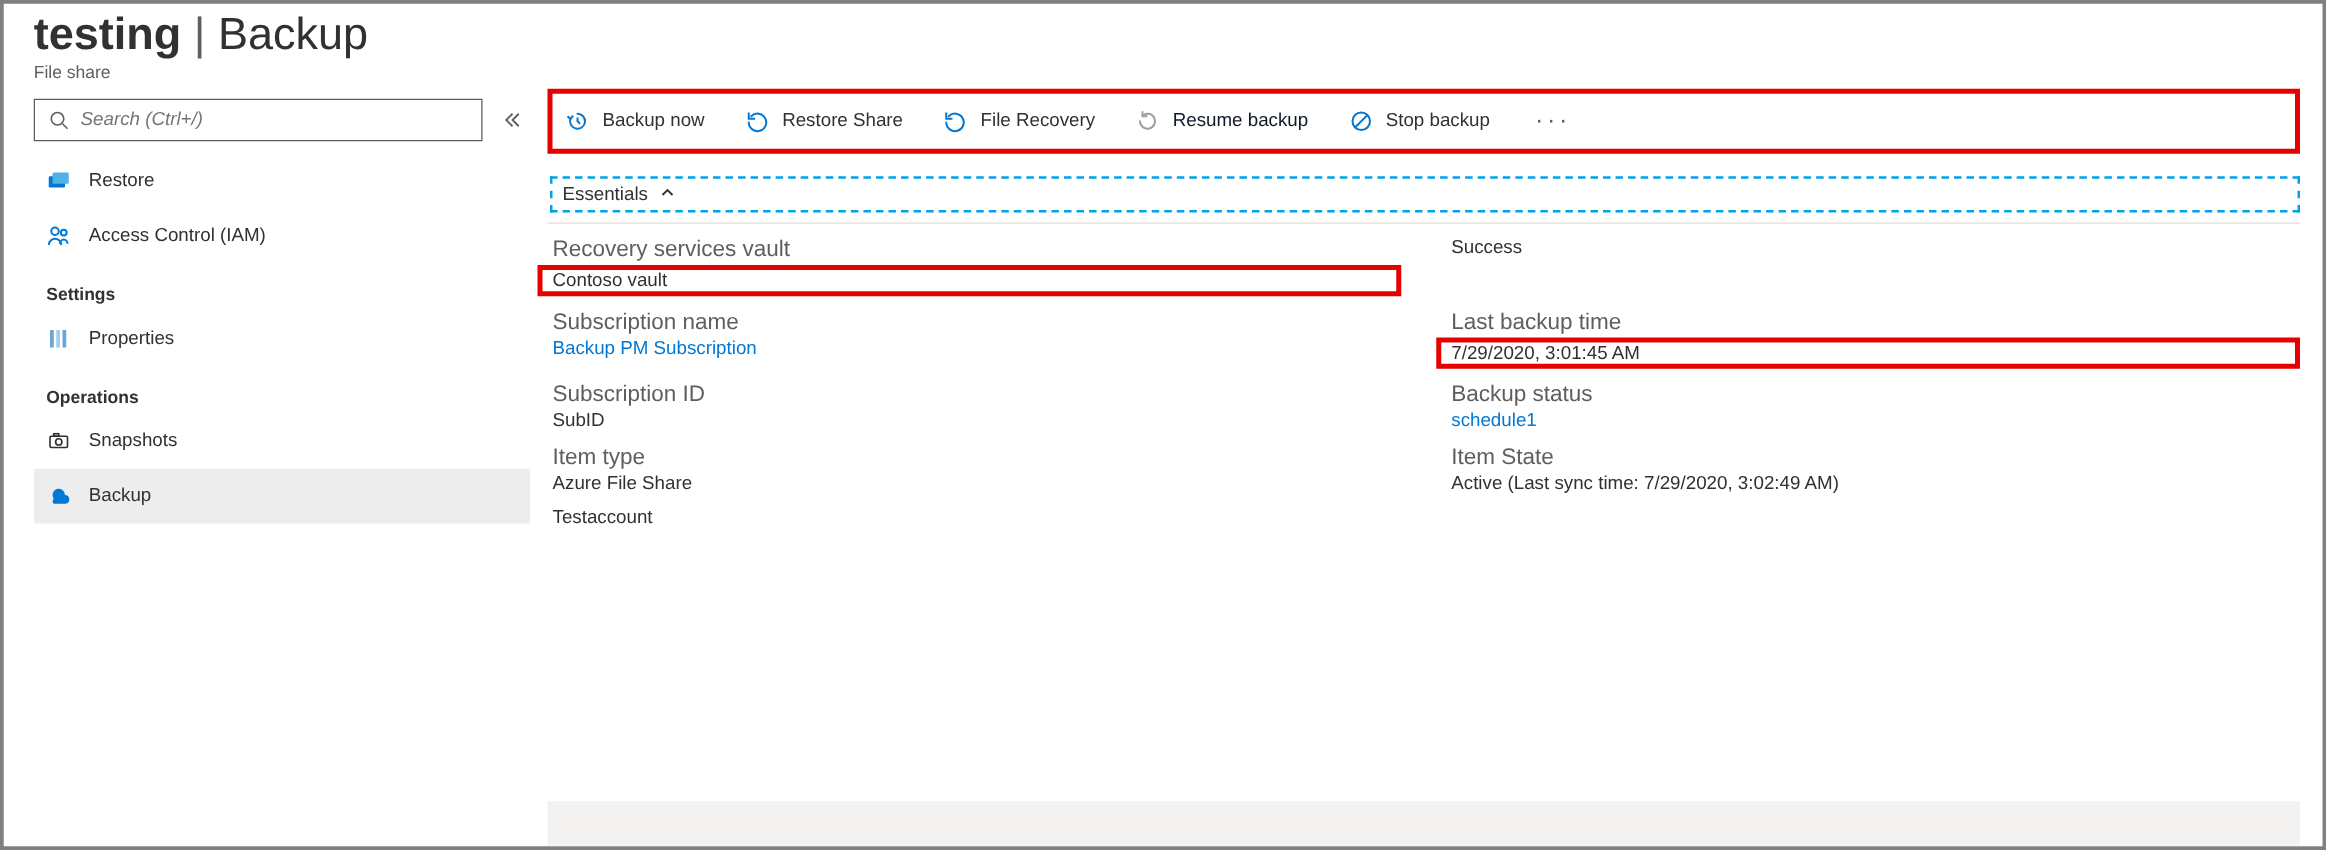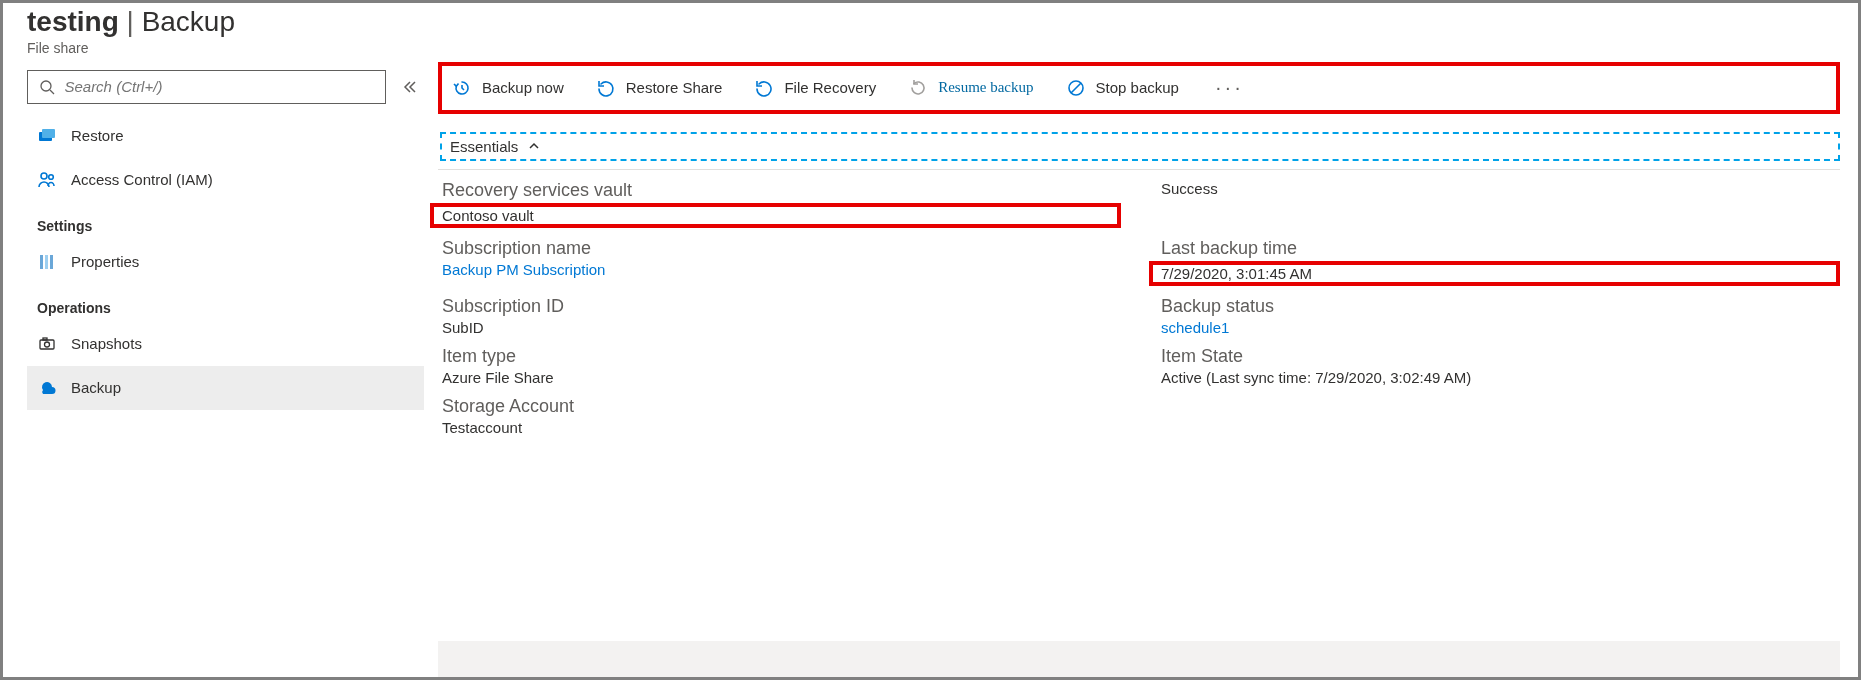--- a/index.html
+++ b/index.html
@@ -9,21 +9,21 @@
       color: #323130;
       font-size: 14px;
       border: 3px solid #808080;
       width: 1861px;
       height: 680px;
       overflow: hidden;
       display: flex;
       flex-direction: column;
     }
     .header { padding: 4px 24px 6px 24px; }
-    .page-title { font-size: 28px; font-weight: 600; color: #323130; line-height: 1.1; }
+    .page-title { font-size: 36px; font-weight: 600; color: #323130; line-height: 1.1; }
     .page-title .sep { font-weight: 300; color: #605e5c; }
     .page-title .breadcrumb-current { font-weight: 400; }
     .subtitle { font-size: 14px; color: #605e5c; margin-top: 2px; }
     .body-row { display: flex; flex: 1; min-height: 0; }
     .sidebar { width: 435px; padding: 8px 14px 0 24px; display: flex; flex-direction: column; }
     .search-row { display: flex; align-items: center; gap: 10px; margin-bottom: 10px; }
     .search-box {
       flex: 1; display: flex; align-items: center; gap: 8px;
       border: 1px solid #605e5c; height: 34px; padding: 0 10px;
     }
@@ -42,21 +42,21 @@
     .nav-item.selected { background: #ededed; }
     .nav-icon { width: 20px; height: 20px; display:flex; align-items:center; justify-content:center; }
     .nav-group-header {
       font-size: 14px; font-weight: 600; color: #323130;
       padding: 16px 10px 6px 10px; border-bottom: none;
     }
     .main { flex: 1; display: flex; flex-direction: column; padding: 0 18px 0 0; min-width: 0; }
     .toolbar-wrap { border: 4px solid #e60000; padding: 8px 8px; margin-bottom: 18px; }
     .toolbar { display: flex; align-items: center; gap: 28px; }
     .tb-btn { display: flex; align-items: center; gap: 10px; font-size: 15px; color: #323130; cursor: pointer; padding: 4px 2px; }
-    .tb-btn.disabled { color: #0369a1; cursor: default; font-family: Liberation Serif, serif; }
+    .tb-btn.disabled { color: #0f172a; cursor: default; }
     .tb-btn .tb-icon { width: 20px; height: 20px; display:flex; align-items:center; justify-content:center; }
     .tb-btn .tb-icon svg { stroke:#0078d4; }
     .tb-btn.disabled .tb-icon svg { stroke:#a19f9d; }
     .tb-more { font-size: 20px; letter-spacing: 3px; color:#605e5c; cursor:pointer; padding:0 6px; }
     .essentials-toggle {
       display: inline-flex; align-items: center; gap: 10px;
       border: 2px dashed #00a2e8; padding: 4px 14px 4px 8px;
       font-size: 15px; color: #323130; cursor: pointer; margin-left: 2px;
     }
     .divider { height: 1px; background: #e1dfdd; margin: 8px 0 10px 0; }
@@ -259,21 +259,20 @@
       <div class="field">
         <span class="field-label">Item type</span>
         <span class="field-value">Azure File Share</span>
       </div>
       <div class="field">
         <span class="field-label">Item State</span>
         <span class="field-value">Active (Last sync time: 7/29/2020, 3:02:49 AM)</span>
       </div>
 
       <div class="field">
-        <span class="field-label">Storage Account</span>
         <span class="field-value">Testaccount</span>
       </div>
       <div></div>
     </div>
 
     <div class="footer-strip"></div>
   </main>
 
 </div>
 

